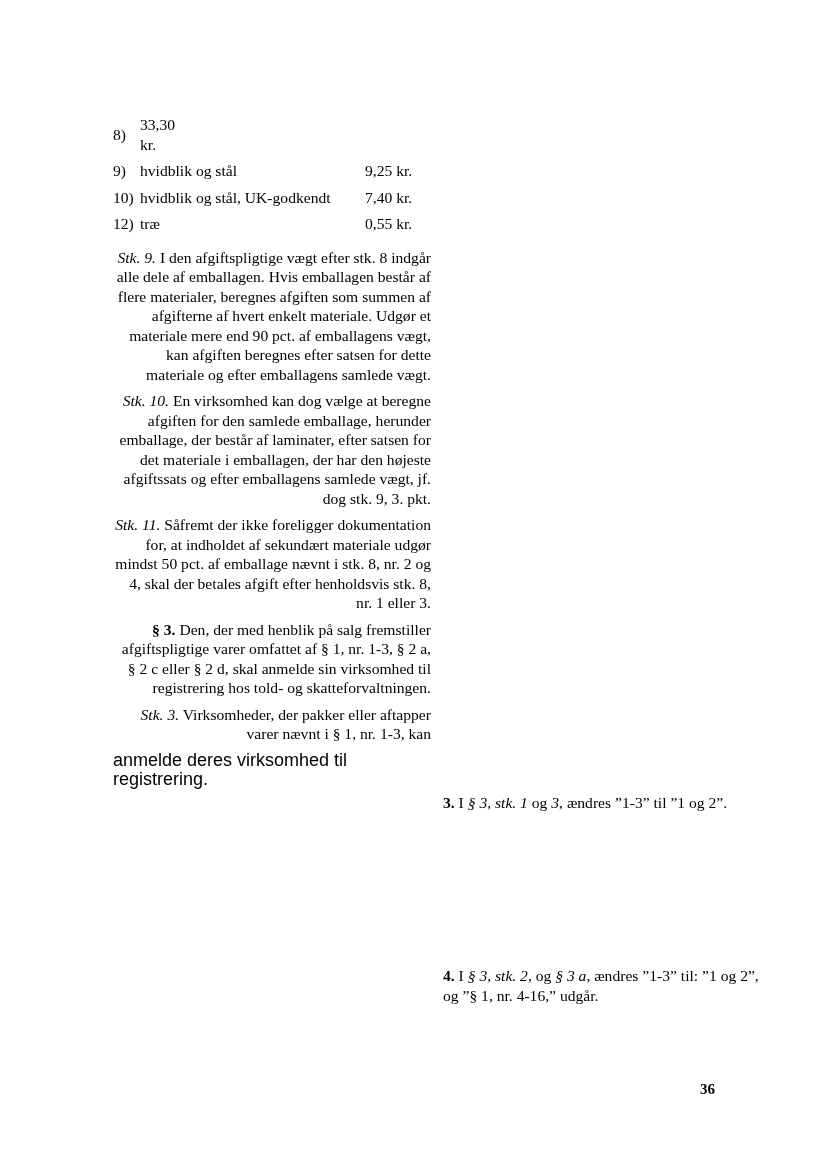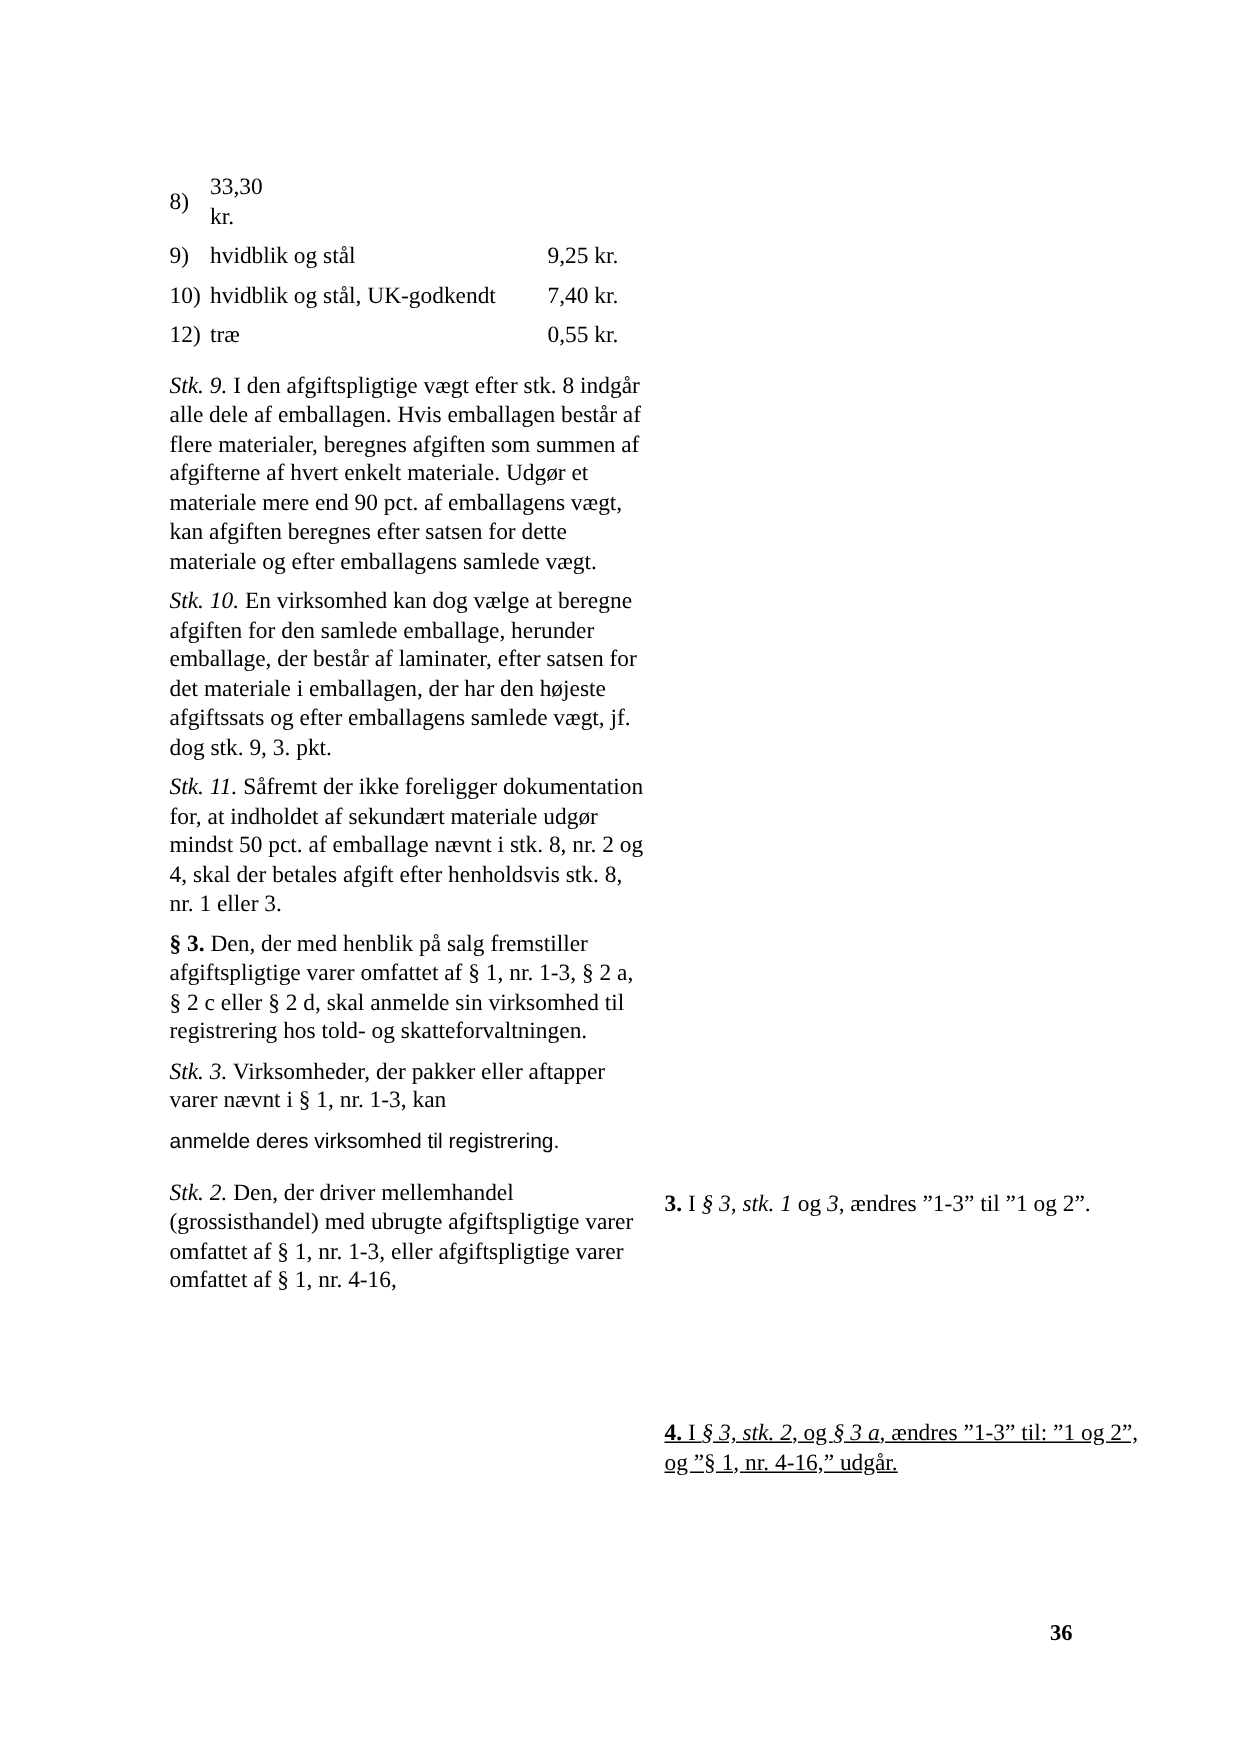--- a/index.html
+++ b/index.html
@@ -15,30 +15,30 @@
   .page { position: relative; width: 827px; height: 1169px; background: #ffffff; overflow: hidden; }
 
   .left-col { position: absolute; left: 113px; top: 115px; width: 318px; }
 
   .materials-list { margin-bottom: 14px; }
   .mat-row { display: flex; align-items: center; margin-bottom: 7px; }
   .mat-num { flex: 0 0 27px; width: 27px; }
   .mat-label { flex: 0 0 225px; width: 225px; }
   .mat-value { flex: 0 0 66px; width: 66px; white-space: pre-line; }
 
-  .para { margin: 0 0 7px 0; }
+  .para { margin: 0 0 7px 0; text-align: right; }
   .para-section { margin-top: 6px; }
 
   .i { font-style: italic; }
   .b { font-weight: bold; }
-  .sans { font-family: "Liberation Sans", sans-serif; font-size: 14px; }
+  .sans { font-family: "Liberation Sans", sans-serif; font-size: 18px; }
 
   .amendment { position: absolute; left: 443px; width: 330px; }
   .amendment-3 { top: 793px; }
-  .amendment-4 { top: 946px; text-decoration: underline; }
+  .amendment-4 { top: 966px; }
 
   .page-number { position: absolute; left: 700px; top: 1080px; font-weight: bold; font-size: 15px; }
 </style>
 </head>
 <body>
 
 <div class="page">
 
   <div class="left-col">
 
@@ -86,24 +86,20 @@
       <span>Den, der med henblik på salg fremstiller afgiftspligtige varer omfattet af § 1, nr. 1-3, § 2 a, § 2 c eller § 2 d, skal anmelde sin virksomhed til registrering hos told- og skatteforvaltningen.</span>
     </p>
 
     <p class="para">
       <span class="i">Stk. 3.</span>
       <span>Virksomheder, der pakker eller aftapper varer nævnt i § 1, nr. 1-3, kan</span>
       </p>
       <div class="sans">anmelde deres virksomhed til registrering.</div>
     <p></p>
 
-    <p class="para">
-      <span class="i">Stk. 2.</span>
-      <span>Den, der driver mellemhandel (grossisthandel) med ubrugte afgiftspligtige varer omfattet af § 1, nr. 1-3, eller afgiftspligtige varer omfattet af § 1, nr. 4-16,</span>
-    </p>
 
   </div>
 
   <div class="amendment amendment-3"><span class="b">3.</span><span> I </span><span class="i">§ 3, stk. 1</span><span> og </span><span class="i">3</span><span>, ændres ”1-3” til ”1 og 2”.</span></div>
 
   <div class="amendment amendment-4"><span class="b">4.</span><span> I </span><span class="i">§ 3, stk. 2</span><span>, og </span><span class="i">§ 3 a</span><span>, ændres ”1-3” til: ”1 og 2”, og ”§ 1, nr. 4-16,” udgår.</span></div>
 
   <div class="page-number">36</div>
 
 </div>

